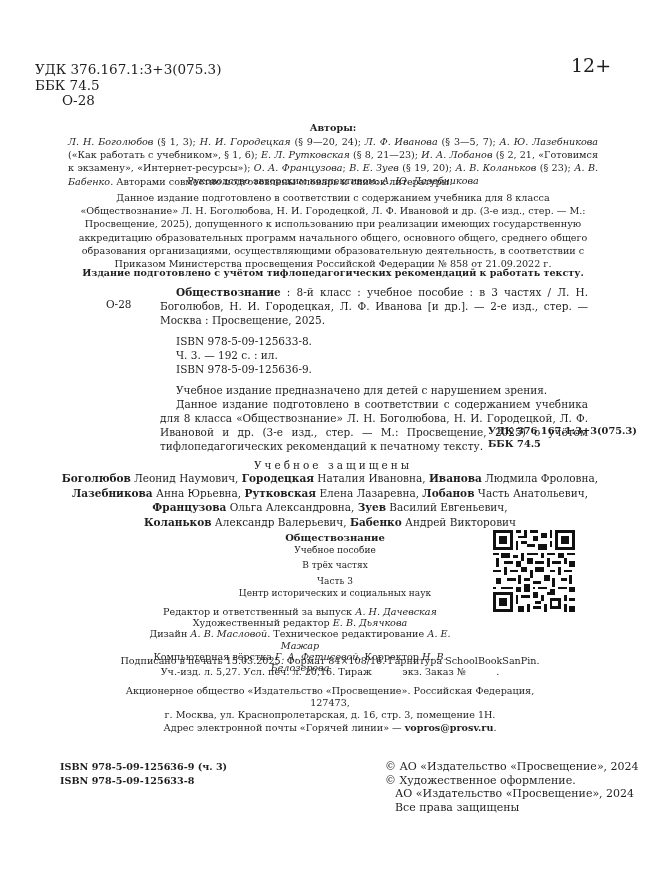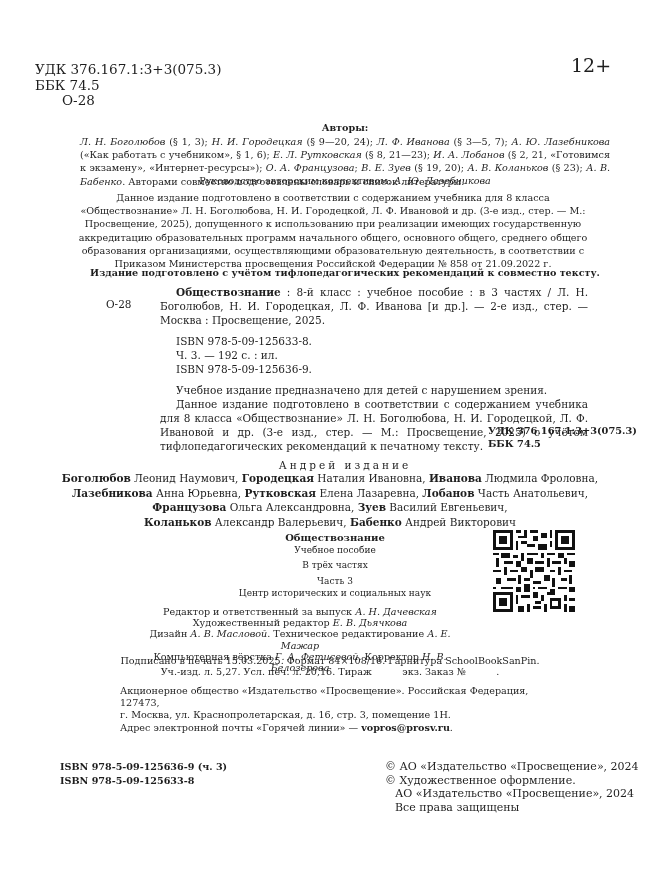--- a/index.html
+++ b/index.html
@@ -5,21 +5,21 @@
   html, body { margin: 0; padding: 0; background: #ffffff; }
   body {
     width: 650px; height: 869px; position: relative; overflow: hidden;
     font-family: "DejaVu Serif", "Liberation Serif", serif;
     color: #1e1e1e;
   }
   .abs { position: absolute; }
   .udk-top { left: 35px; top: 62px; font-size: 13.5px; line-height: 15.5px; }
   .udk-top .indent { padding-left: 27px; }
   .age { left: 571px; top: 54px; font-size: 19px; }
-  .sec { left: 80px; width: 530px; font-size: 9.6px; line-height: 13.2px; }
+  .sec { left: 68px; width: 530px; font-size: 9.6px; line-height: 13.2px; }
   .center { text-align: center; }
   .justify { text-align: justify; text-align-last: left; }
   i, .it { font-style: italic; }
   .authors-title { top: 121px; font-weight: bold; font-size: 9.6px; }
   .authors-body { top: 135px; }
   .lead { top: 174px; }
   .prep { top: 191px; }
   .accessible { top: 266px; font-weight: bold; }
   .o28 { left: 106px; top: 298px; font-size: 10.5px; }
   .bib { left: 160px; width: 428px; top: 285px; font-size: 10.5px; line-height: 14px; text-align: justify; }
@@ -33,21 +33,21 @@
   .names b { font-weight: bold; margin-top: 48px; }
   .book { left: 200px; width: 270px; top: 532px; font-size: 10px; text-align: center; line-height: 11.5px; }
   .book .t1 { font-weight: bold; font-size: 10px; }
   .book .t2 { font-size: 11px; }
   .book .t3 { font-size: 9px; }
   .book div { margin-bottom: 1px; }
   .book .sp { margin-top: 4px; }
   .qr { left: 493px; top: 530px; width: 82px; height: 82px; }
   .credits { left: 130px; width: 340px; top: 606px; font-size: 9.6px; line-height: 11.2px; text-align: center; }
   .print { left: 120px; width: 420px; top: 655px; font-size: 9.6px; line-height: 11.2px; text-align: center; }
-  .publisher { left: 120px; width: 420px; top: 685px; font-size: 9.6px; line-height: 12.2px; }
+  .publisher { left: 120px; width: 420px; top: 685px; font-size: 9.6px; line-height: 12.2px; text-align: center; }
   .isbn-bottom { left: 60px; top: 760px; font-size: 9.6px; font-weight: bold; line-height: 13.5px; }
   .copy { left: 385px; top: 760px; font-size: 11px; line-height: 13.5px; }
   .copy .in { padding-left: 10px; }
 </style>
 </head>
 <body>
 
 <div class="abs udk-top">
   <div>УДК 376.167.1:3+3(075.3)</div>
   <div>ББК 74.5</div>
@@ -57,39 +57,39 @@
 
 <div class="abs sec center authors-title">Авторы:</div>
 <div class="abs sec justify authors-body">
   <i>Л. Н. Боголюбов</i><span> (§ 1, 3); </span><i>Н. И. Городецкая</i><span> (§ 9—20, 24); </span><i>Л. Ф. Иванова</i><span> (§ 3—5, 7); </span><i>А. Ю. Лазебникова</i><span> («Как работать с учебником», § 1, 6); </span><i>Е. Л. Рутковская</i><span> (§ 8, 21—23); </span><i>И. А. Лобанов</i><span> (§ 2, 21, «Готовимся к экзамену», «Интернет-ресурсы»); </span><i>О. А. Французова</i><span>; </span><i>В. Е. Зуев</i><span> (§ 19, 20); </span><i>А. В. Коланьков</i><span> (§ 23); </span><i>А. В. Бабенко</i><span>. Авторами совместно подготовлены словарь и список литературы.</span>
 </div>
 <div class="abs sec center lead">
   <span>Руководство авторским коллективом: </span><i>А. Ю. Лазебникова</i>
 </div>
 
 <div class="abs sec center prep" style="left:78px;width:510px;">Данное издание подготовлено в соответствии с содержанием учебника для 8 класса «Обществознание» Л. Н. Боголюбова, Н. И. Городецкой, Л. Ф. Ивановой и др. (3-е изд., стер. — М.: Просвещение, 2025), допущенного к использованию при реализации имеющих государственную аккредитацию образовательных программ начального общего, основного общего, среднего общего образования организациями, осуществляющими образовательную деятельность, в соответствии с Приказом Министерства просвещения Российской Федерации № 858 от 21.09.2022 г.</div>
-<div class="abs sec center accessible">Издание подготовлено с учётом тифлопедагогических рекомендаций к совместно тексту.</div>
+<div class="abs sec center accessible">Издание подготовлено с учётом тифлопедагогических рекомендаций к работать тексту.</div>
 
 <div class="abs o28">О-28</div>
 <div class="abs bib">
   <p class="hang"><b>Обществознание</b><span> : 8-й класс : учебное пособие : в 3 частях / Л. Н. Боголюбов, Н. И. Городецкая, Л. Ф. Иванова [и др.]. — 2-е изд., стер. — Москва : Просвещение, 2025.</span></p>
   <div class="gap"></div>
   <p class="isbn">ISBN 978-5-09-125633-8.</p>
   <p class="isbn">Ч. 3. — 192 с. : ил.</p>
   <p class="isbn">ISBN 978-5-09-125636-9.</p>
   <div class="gap"></div>
   <p class="isbn">Учебное издание предназначено для детей с нарушением зрения.</p>
   <p class="hang">Данное издание подготовлено в соответствии с содержанием учебника для 8 класса «Обществознание» Л. Н. Боголюбова, Н. И. Городецкой, Л. Ф. Ивановой и др. (3-е изд., стер. — М.: Просвещение, 2025) с учётом тифлопедагогических рекомендаций к печатному тексту.</p>
 </div>
 <div class="abs udk-right">
   <div>УДК 376.167.1:3+3(075.3)</div>
   <div>ББК 74.5</div>
 </div>
 
-<div class="abs sec center series">Андрей издание</div>
+<div class="abs sec center series">Учебное защищены</div>
 <div class="abs names">
   <b>Боголюбов</b><span> Леонид Наумович, </span><b>Городецкая</b><span> Наталия Ивановна, </span><b>Иванова</b><span> Людмила Фроловна,</span><br>
   <b>Лазебникова</b><span> Анна Юрьевна, </span><b>Рутковская</b><span> Елена Лазаревна, </span><b>Лобанов</b><span> Часть Анатольевич,</span><br>
   <b>Французова</b><span> Ольга Александровна, </span><b>Зуев</b><span> Василий Евгеньевич,</span><br>
   <b>Коланьков</b><span> Александр Валерьевич, </span><b>Бабенко</b><span> Андрей Викторович</span>
 </div>
 
 <div class="abs book">
   <div class="t1">Обществознание</div>
   <div class="t3">Учебное пособие</div>

